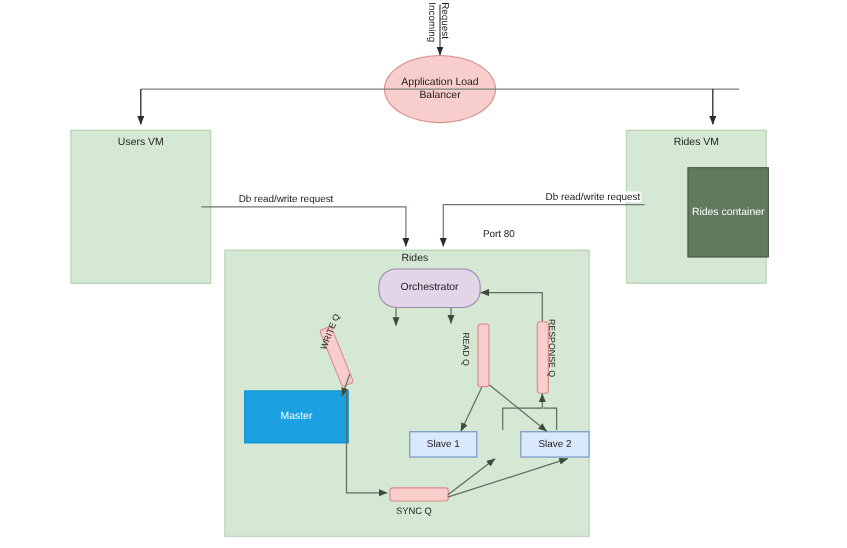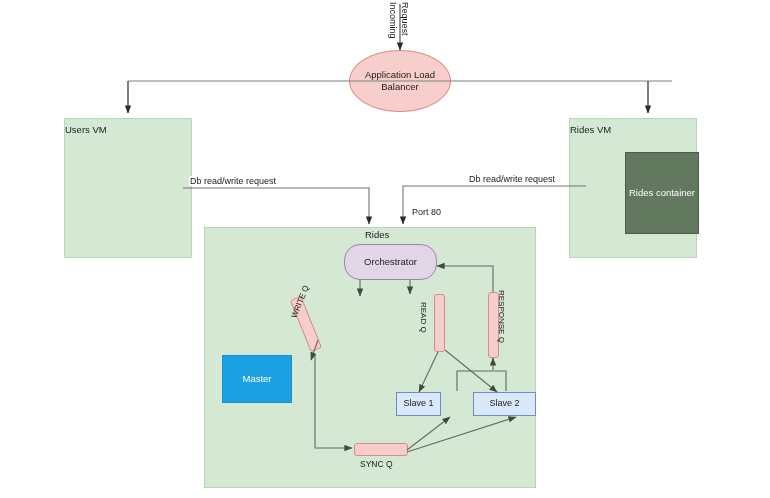--- a/index.html
+++ b/index.html
@@ -46,21 +46,21 @@
   
   .vm-box {
     background: #d5e8d4;
     border: 1px solid #b8d3b5;
   }
   .vm-title {
     position: absolute;
     top: 5px;
     left: 0;
     right: 0;
-    text-align: left;
+    text-align: center;
     font-size: 9.5px;
     color: #1a1a1a;
   }
 
   
   .container-box {
     background: #63795f;
     border: 1px solid #4c5e49;
     color: #ffffff;
     font-size: 9.5px;
@@ -132,20 +132,21 @@
     white-space: nowrap;
     transform-origin: left top;
   }
   .edge-label {
     position: absolute;
     font-size: 9px;
     color: #1a1a1a;
     white-space: nowrap;
     background: #ffffff;
     padding: 0 1px;
+    margin-left: 27px;
   }
 </style>
 </head>
 <body>
 
 <div id="canvas">
 
   <svg id="edges" class="layer">
     <defs>
       <marker id="ah" markerWidth="9" markerHeight="9" refX="7.6" refY="3.2" orient="auto" markerUnits="userSpaceOnUse">
@@ -228,25 +229,25 @@
 
   <div class="queue queue-rot" style="left:300px; top:296px; width:12px; height:56px; transform:rotate(-22deg);"></div>
   <div class="rot-label" style="left:296px; top:300px; transform:rotate(-68deg) translate(-50%,0); font-size:8px;">WRITE Q</div>
 
   <div class="queue" style="left:434px; top:294px; width:11px; height:58px;"></div>
   <div class="rot-label" style="left:428px; top:302px; transform:rotate(90deg); transform-origin:left top; font-size:8px;">READ Q</div>
 
   <div class="queue" style="left:488px; top:292px; width:11px; height:66px;"></div>
   <div class="rot-label" style="left:506px; top:290px; transform:rotate(90deg); transform-origin:left top; font-size:8px;">RESPONSE Q</div>
 
-  <div class="node master" style="left:222px; top:355px; width:70px; height:48px;">
+  <div class="node master" style="left:222px; top:355px; width:95px; height:48px;">
     <span>Master</span>
   </div>
 
-  <div class="node slave" style="left:396px; top:392px; width:45px; height:24px;">
+  <div class="node slave" style="left:372px; top:392px; width:62px; height:24px;">
     <span>Slave 1</span>
   </div>
 
   <div class="node slave" style="left:473px; top:392px; width:63px; height:24px;text-align:center;">
     <span>Slave 2</span>
   </div>
 
   <div class="queue" style="left:354px; top:443px; width:54px; height:13px;"></div>
   <div class="lbl" style="left:360px; top:459px; font-size:8.5px;">SYNC Q</div>
 

